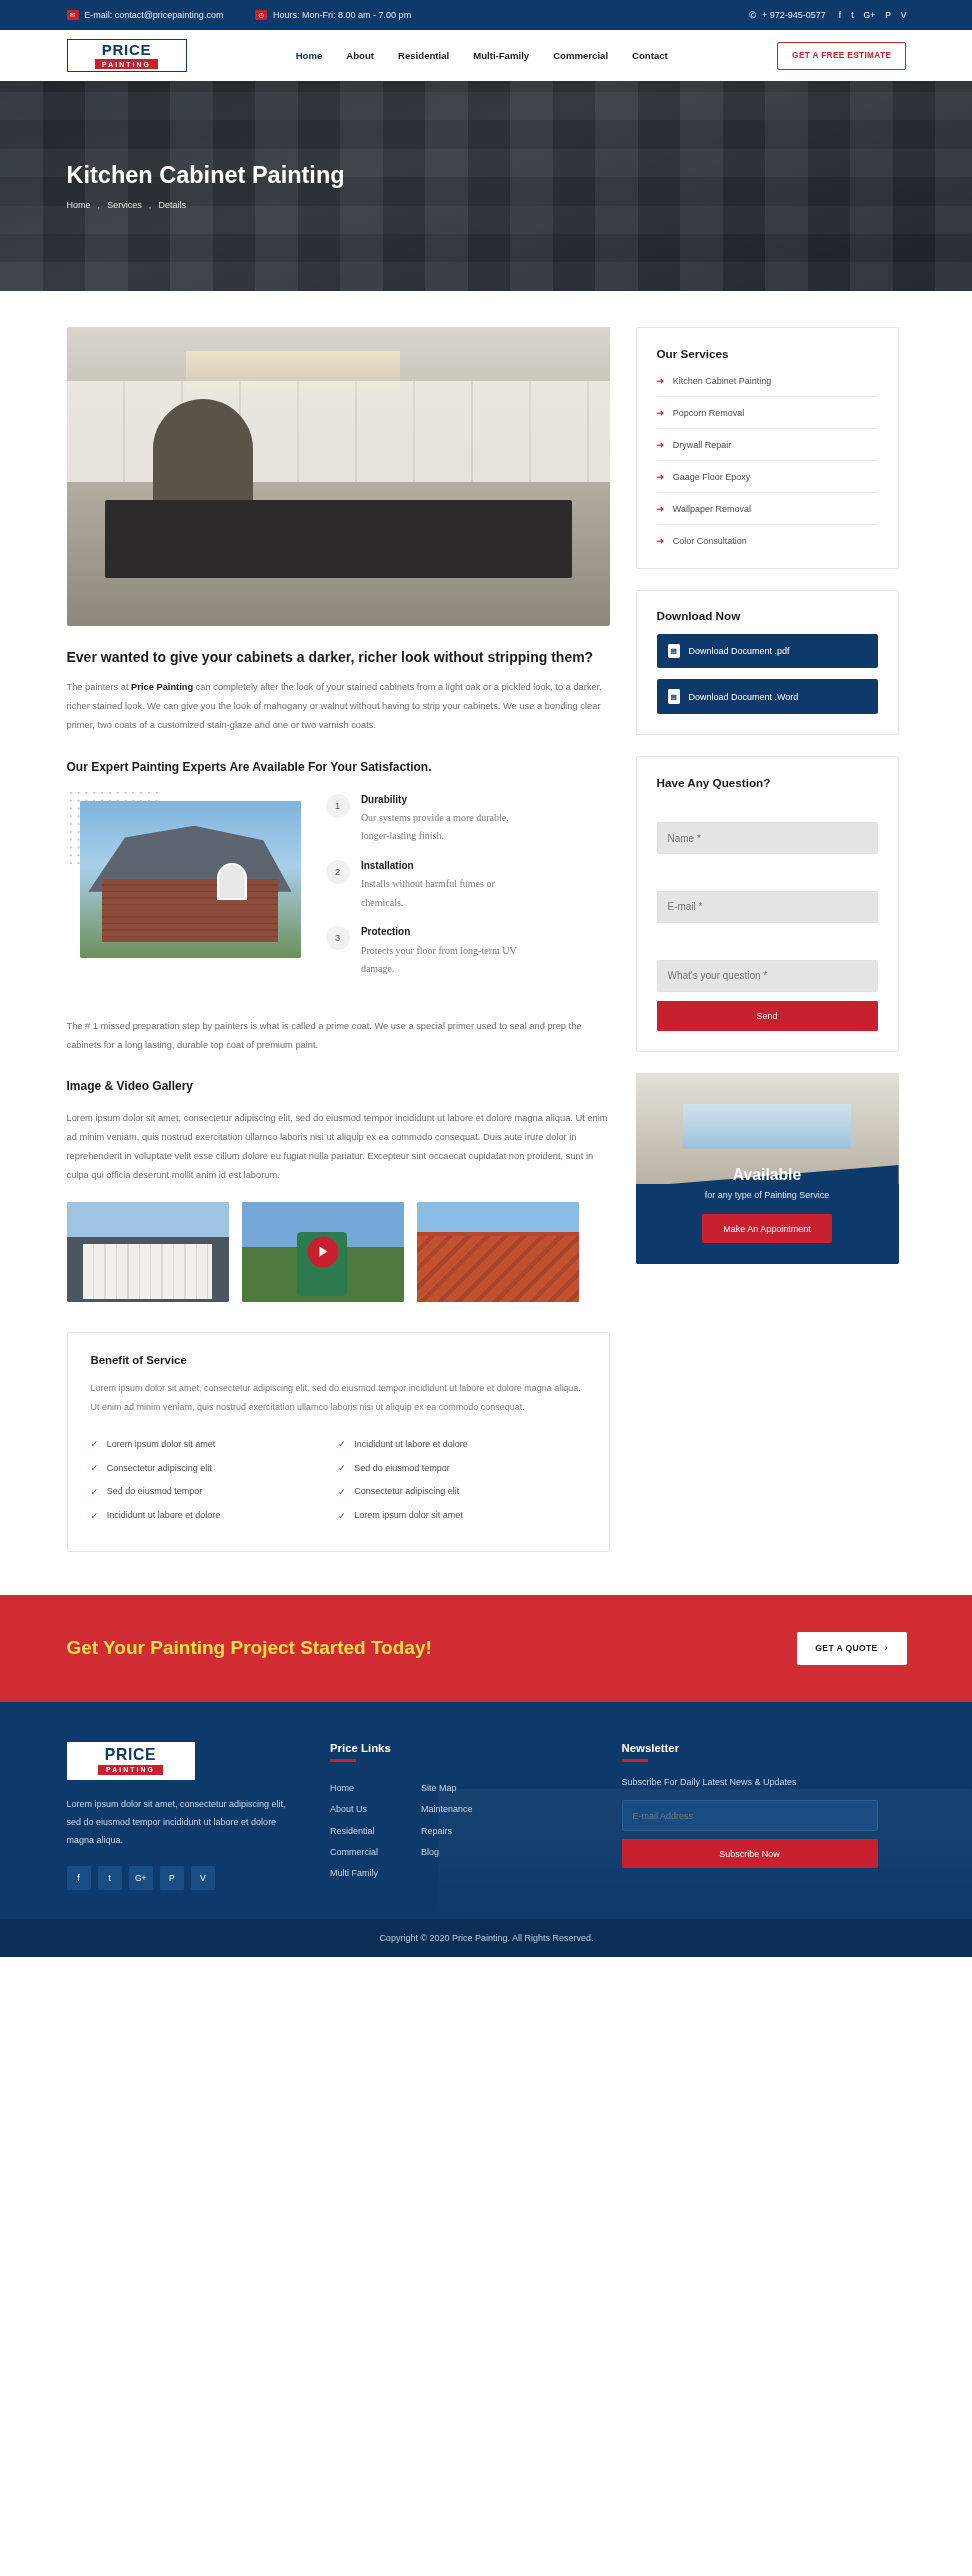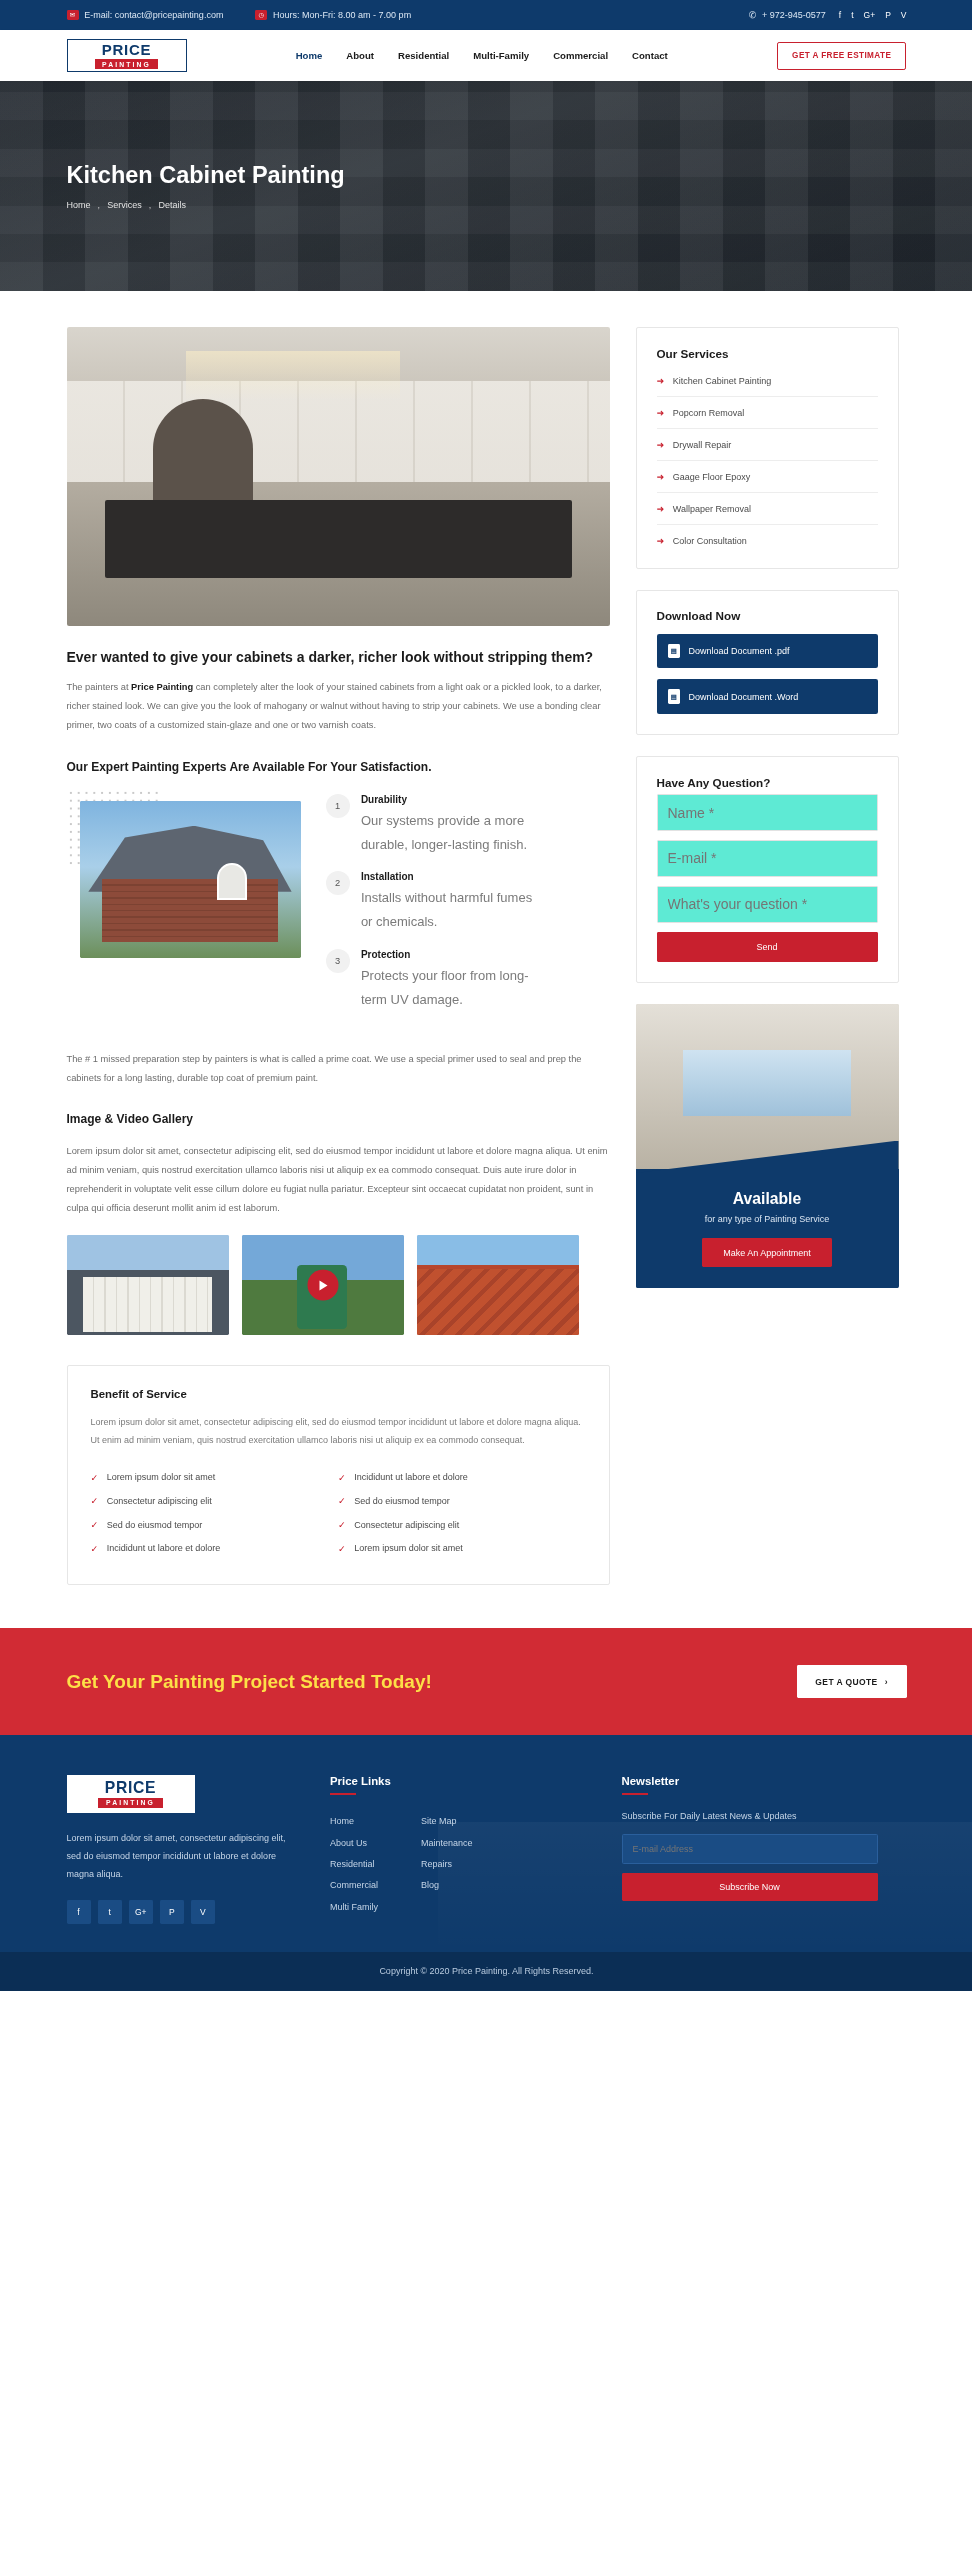--- a/index.html
+++ b/index.html
@@ -157,21 +157,21 @@
     background: #e8e8e4; border-radius: 15px 15px 0 0; border: 2.1px solid #fff;
   }
   .steps { flex: 1; padding-top: 4.3px; }
   .step { display: flex; gap: 11.4px; margin-bottom: 14.2px; }
   .step-num {
     width: 24px; height: 24px; border-radius: 50%; background: #f1f1f1;
     color: #555; font-size: 9.3px; display: flex; align-items: center; justify-content: center;
     flex: none;
   }
   .step-title { font-size: 10px; font-weight: bold; color: #1b1b1b; margin-bottom: 4.3px; }
-  .step-desc { font-size: 13px; color: #7b7b7b; line-height: 1.85; max-width: 178px; }
+  .step-desc { font-size: 10px; color: #7b7b7b; line-height: 1.85; max-width: 178px; font-family: Liberation Serif, serif; }
 
   
   .gallery { display: flex; gap: 13px; margin: 17px 0 30px; }
   .gal-item { width: 162px; height: 100px; border-radius: 1.4px; position: relative; overflow: hidden; }
   .gal-1 { background: linear-gradient(180deg,#9fc3e3 0 35%, #4c5661 35% 100%); }
   .gal-1:after {
     content:""; position:absolute; left:10%; top:42%; width:80%; height:55%;
     background: repeating-linear-gradient(90deg,#f0efe9 0 10px,#dbd9d1 10px 11.4px);
   }
   .gal-2 { background: linear-gradient(180deg,#74a8d8 0 45%, #4f7a3f 45% 100%); }
@@ -226,32 +226,32 @@
     background: #0e3a6b; color: #fff; border-radius: 2.1px;
     padding: 10px 11.4px; font-size: 9px; margin-top: 11.4px; cursor: pointer;
   }
   .dl-ico {
     width: 12px; height: 14.2px; background: #fff; border-radius: 1.4px; flex: none;
     display: flex; align-items: center; justify-content: center;
     color: #0e3a6b; font-size: 6.4px; font-weight: bold;
   }
 
   .q-input {
-    width: 100%; border: 0.7px solid #e2e2e2; background: #5eead4;
-    padding: 9.3px 10px; font-size: 14px; color: #777; border-radius: 1.4px;
-    margin-bottom: 9.3px; font-family: "Liberation Sans", sans-serif;
+    width: 100%; border: 0.7px solid #e2e2e2; background: #e5e5e5;
+    padding: 9.3px 10px; font-size: 10px; color: #777; border-radius: 1.4px;
+    margin-bottom: 9.3px; font-family: "Liberation Sans", sans-serif; margin-top: 28px;
   }
   .q-send {
     width: 100%; background: #c8202e; color: #fff; border: none;
     padding: 10px; font-size: 9px; border-radius: 1.4px; cursor: pointer;
     font-family: "Liberation Sans", sans-serif;
   }
 
   .promo {
-    border-radius: 2.1px; overflow: hidden; position: relative; height: 284px;
+    border-radius: 2.1px; overflow: hidden; position: relative; height: 191px;
     background: linear-gradient(180deg,#d7d2c8 0%, #b5ada0 55%, #0e3a6b 55%, #0e3a6b 100%);
   }
   .promo .room {
     position: absolute; left: 0; right: 0; top: 0; height: 58%;
     background: linear-gradient(180deg,#e4e0d8 0%, #b9b2a4 100%);
   }
   .promo .room:after {
     content:""; position:absolute; left:18%; top:28%; width:64%; height:40%;
     background: linear-gradient(180deg,#cfe3f1,#9fc1da);
   }

